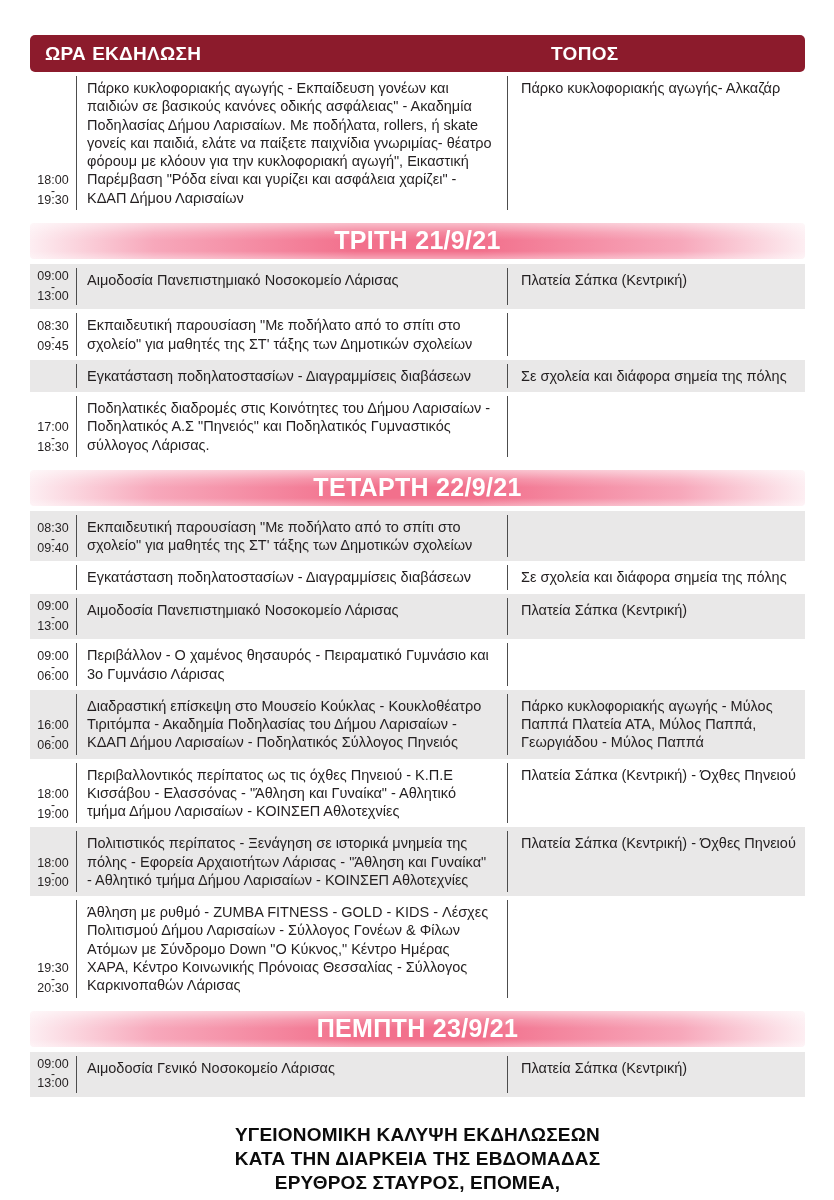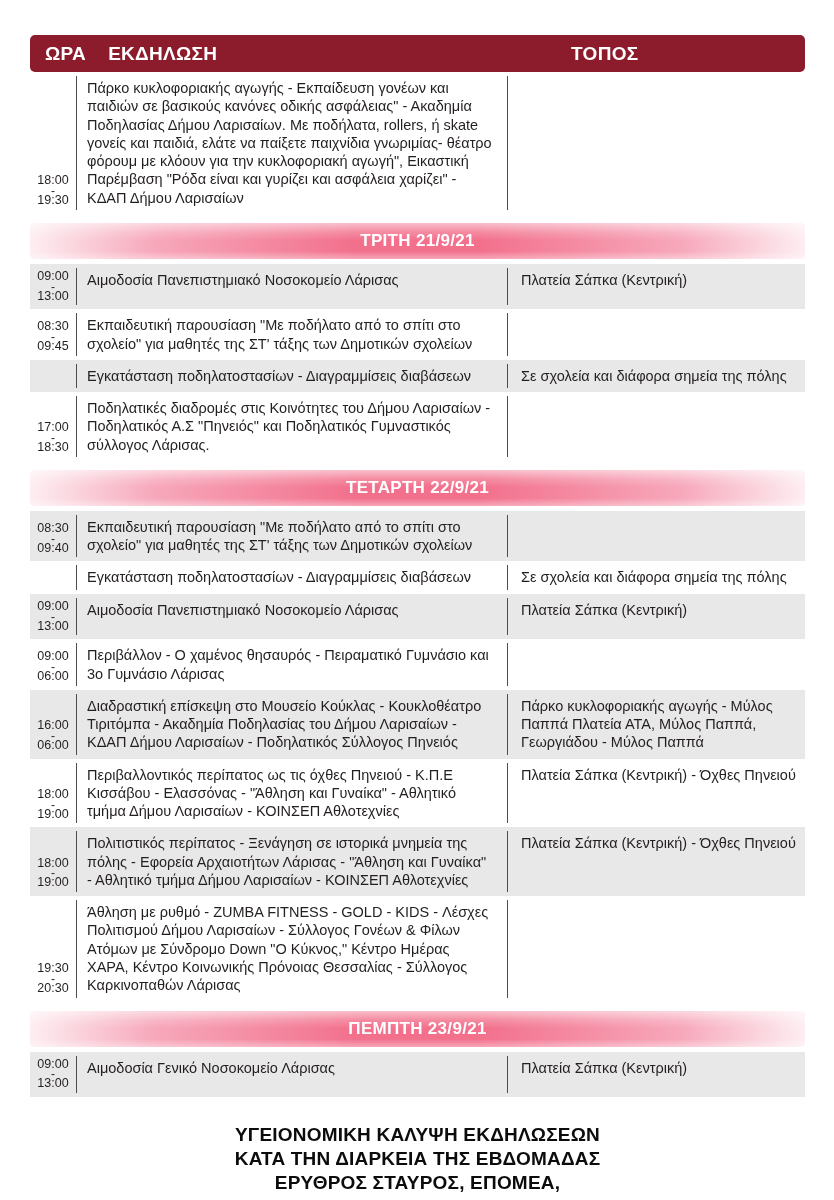--- a/index.html
+++ b/index.html
@@ -34,22 +34,22 @@
     background:var(--maroon);
     border-radius:5px;
     display:flex;
     align-items:center;
     color:#ffffff;
     font-weight:bold;
     font-size:19px;
     letter-spacing:.3px;
   }
   .col-header .h-time{margin-left:15px;}
-  .col-header .h-event{margin-left:22px;}
-  .col-header .h-loc{position:absolute;left:541px;}
+  .col-header .h-event{margin-left:6px;}
+  .col-header .h-loc{position:absolute;left:521px;}
   
   .row{
     display:flex;
     align-items:stretch;
     padding:4px 0;
     background:#ffffff;
   }
   .row.shaded{background:var(--row-gray);}
   .cell-time{
     width:46px;
@@ -81,21 +81,21 @@
   
   .day-band{
     height:36px;
     margin:9px 0 5px 0;
     border-radius:4px;
     display:flex;
     align-items:center;
     justify-content:center;
     color:#ffffff;
     font-weight:bold;
-    font-size:17px;
+    font-size:25px;
     letter-spacing:.3px;
     background:
       linear-gradient(180deg, rgba(255,255,255,.55) 0%, rgba(255,255,255,.18) 26%, rgba(255,255,255,0) 48%, rgba(255,255,255,0) 78%, rgba(255,255,255,.38) 100%),
       linear-gradient(90deg, #fdeef2 0%, #f7a8bb 16%, var(--pink-mid) 42%, var(--pink-mid) 58%, #f7a8bb 84%, #fdeef2 100%);
   }
   
   .footer{
     margin-top:26px;
     text-align:center;
     font-weight:bold;
@@ -118,20 +118,21 @@
     </div>
 
     <div id="schedule">
         <div class="row">
           <div class="cell-time">
             <span>18:00</span>
             <span class="dash">-</span>
             <span>19:30</span>
           </div>
           <div class="cell-event">Πάρκο κυκλοφοριακής αγωγής - Εκπαίδευση γονέων και  παιδιών σε βασικούς κανόνες οδικής ασφάλειας" - Ακαδημία Ποδηλασίας Δήμου Λαρισαίων. Με ποδήλατα, rollers, ή skate γονείς και παιδιά, ελάτε να παίξετε παιχνίδια γνωριμίας- θέατρο φόρουμ με κλόουν για την κυκλοφοριακή αγωγή", Εικαστική Παρέμβαση "Ρόδα είναι και γυρίζει και ασφάλεια χαρίζει" - ΚΔΑΠ Δήμου Λαρισαίων</div>
+          <div class="cell-loc">Πάρκο κυκλοφοριακής αγωγής- Αλκαζάρ</div>
         </div>
         <div class="day-band">
           <span>ΤΡΙΤΗ 21/9/21</span>
         </div>
         <div class="row shaded">
           <div class="cell-time">
             <span>09:00</span>
             <span class="dash">-</span>
             <span>13:00</span>
           </div>

